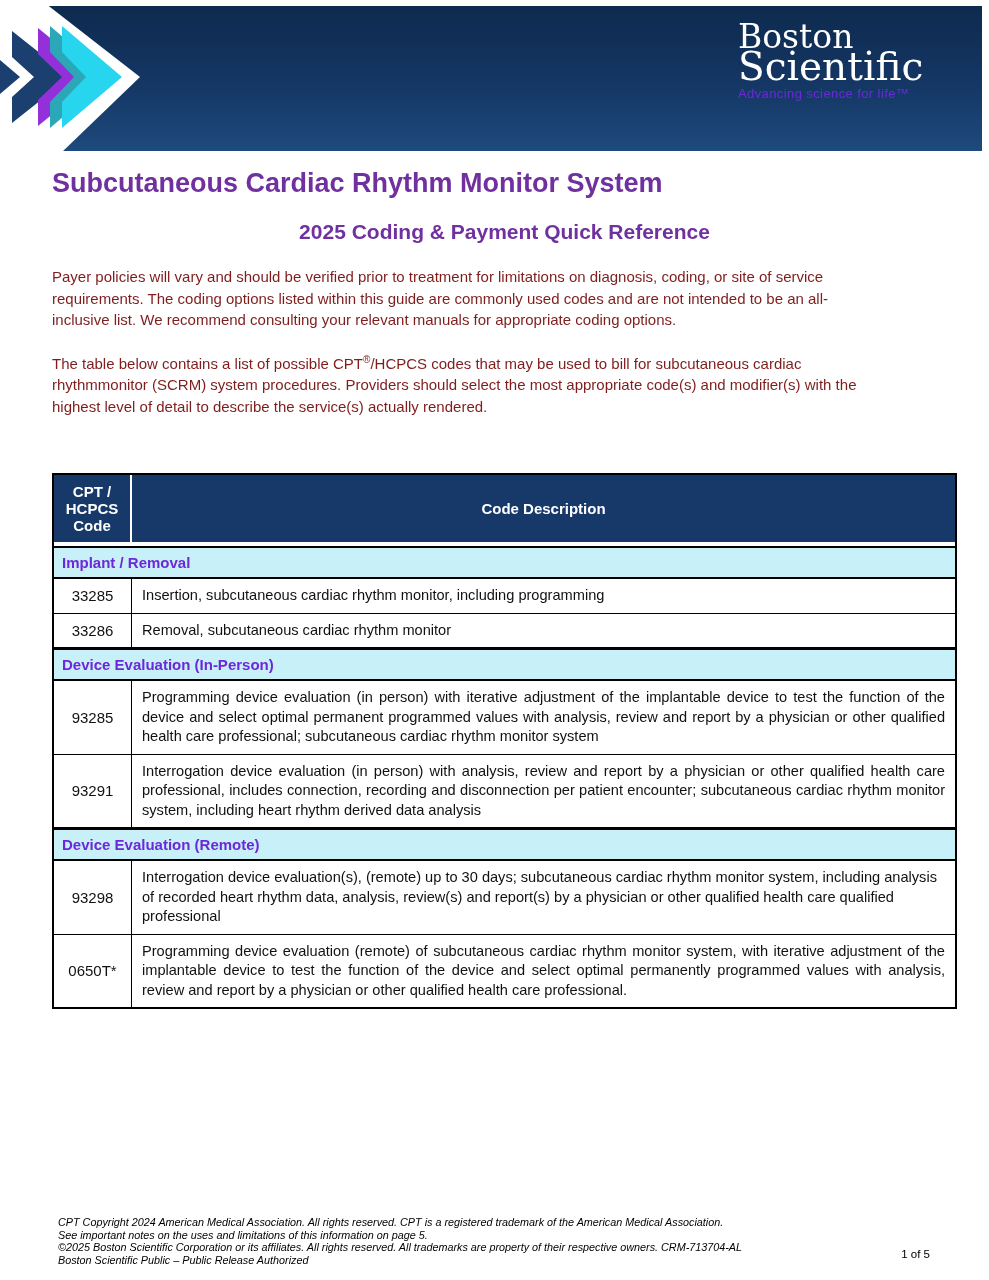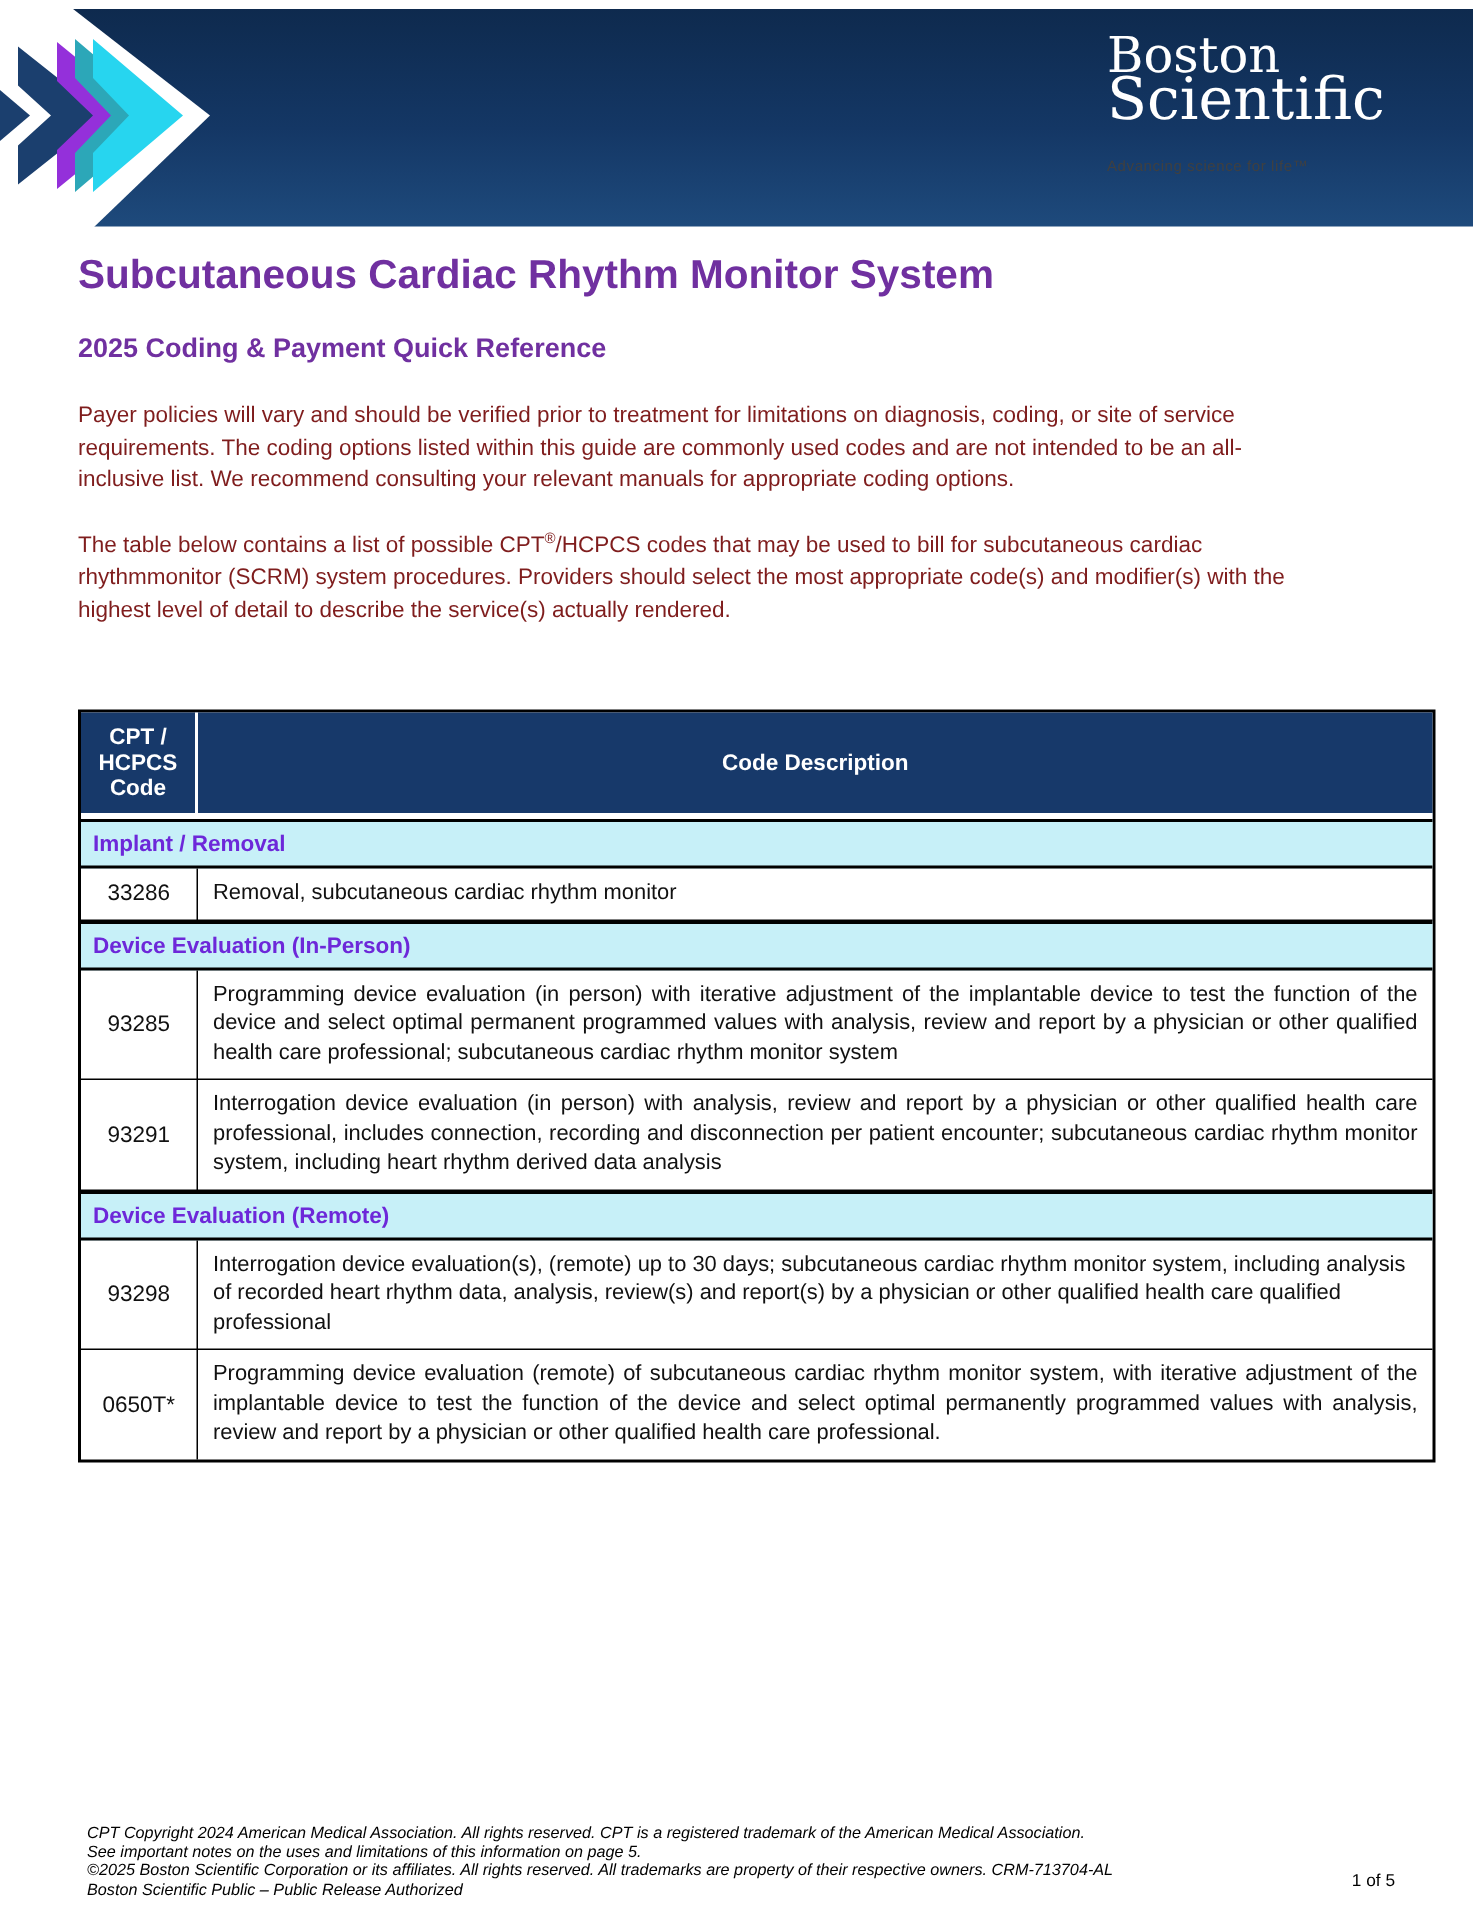--- a/index.html
+++ b/index.html
@@ -11,25 +11,25 @@
   .banner{
     position:absolute;left:40px;top:6px;width:942px;height:145px;
     background:linear-gradient(180deg,#0e2a4e 0%,#143765 55%,#1e4a7c 100%);
   }
   .logo-mark{position:absolute;left:0;top:0;width:200px;height:160px;}
   .logo-text{
     position:absolute;left:738px;top:20px;width:205px;text-align:left;color:#ffffff;
   }
   .logo-line1{font-family:"DejaVu Serif","Liberation Serif",serif;font-size:33px;line-height:34px;}
   .logo-line2{font-family:"DejaVu Serif","Liberation Serif",serif;font-size:39px;line-height:38px;margin-top:-6px;}
-  .logo-tagline{font-size:10px;letter-spacing:0.4px;color:#404040;margin-top:20px;}
+  .logo-tagline{font-size:13px;letter-spacing:0.4px;color:#6d28d9;margin-top:0;}
   
   .content{position:absolute;left:52px;top:168px;width:905px;}
   .title{color:#7030a0;font-weight:bold;font-size:27px;line-height:30px;margin:0 0 0 0;}
-  .subtitle{color:#7030a0;font-weight:bold;font-size:18px;line-height:24px;margin:22px 0 0 0;}
+  .subtitle{color:#7030a0;font-weight:bold;font-size:21px;line-height:24px;margin:22px 0 0 0;text-align:center;}
   .para{color:#7f1d1d;font-size:15px;line-height:21.5px;max-width:828px;margin:22px 0 0 0;}
   .para sup{font-size:10px;vertical-align:super;line-height:0;}
   
   table.codes{
     border-collapse:separate;border-spacing:0;border:2px solid #000;
     width:905px;table-layout:fixed;margin-top:56px;
   }
   table.codes col.c1{width:78px;}
   th{
     background:#17396a;color:#fff;font-size:15px;font-weight:bold;
@@ -101,20 +101,24 @@
         <tr>
           <th class="code-col">CPT / HCPCS Code</th>
           <th>Code Description</th>
         </tr>
       </thead>
       <tbody>
         <tr>
           <td class="section" colspan="2">Implant / Removal</td>
         </tr>
         <tr>
+          <td class="code">33285</td>
+          <td class="desc">Insertion, subcutaneous cardiac rhythm monitor, including programming</td>
+        </tr>
+        <tr>
           <td class="code">33286</td>
           <td class="desc">Removal, subcutaneous cardiac rhythm monitor</td>
         </tr>
         <tr>
           <td class="section" colspan="2">Device Evaluation (In-Person)</td>
         </tr>
         <tr>
           <td class="code">93285</td>
           <td class="desc justify">Programming device evaluation (in person) with iterative adjustment of the implantable device to test the function of the device and select optimal permanent programmed values with analysis, review and report by a physician or other qualified health care professional; subcutaneous cardiac rhythm monitor system</td>
         </tr>

